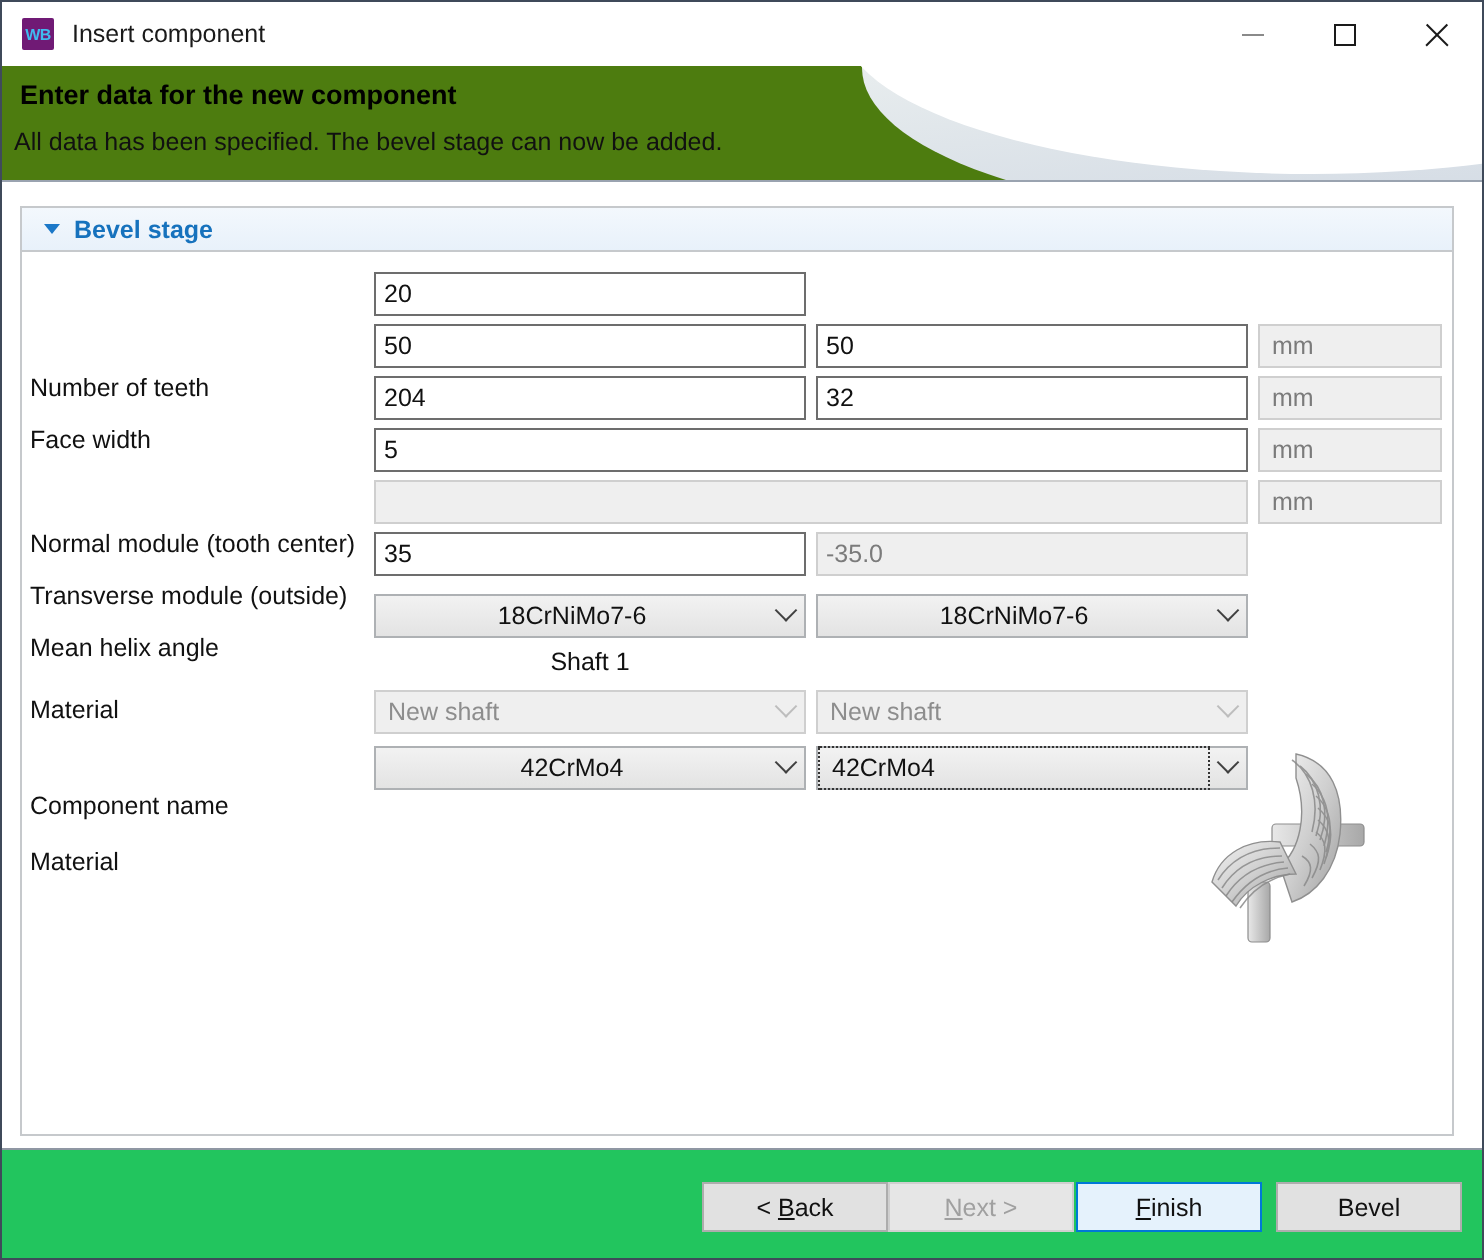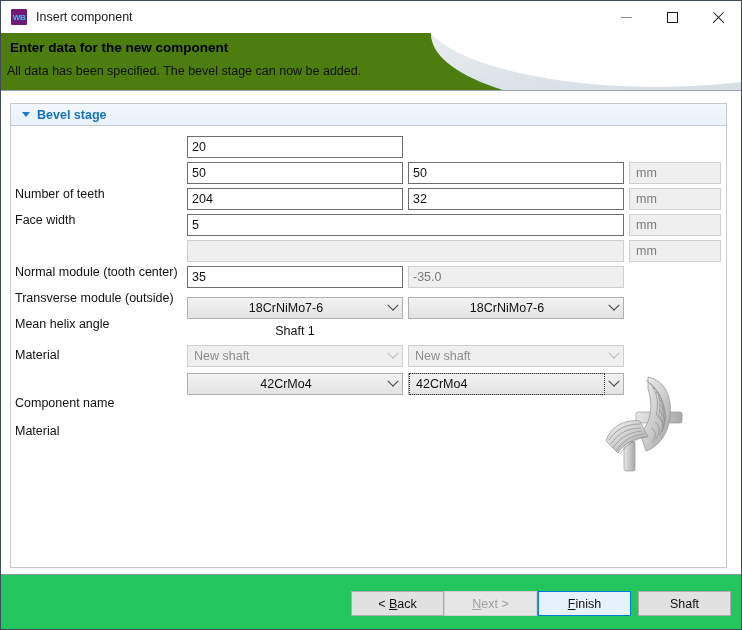--- a/index.html
+++ b/index.html
@@ -338,18 +338,18 @@
     <div class="btn" style="left:350px">
       <span>&lt;&nbsp;<u>B</u>ack</span>
     </div>
     <div class="btn dis" style="left:443px">
       <span><u>N</u>ext&nbsp;&gt;</span>
     </div>
     <div class="btn hover" style="left:537px">
       <span><u>F</u>inish</span>
     </div>
     <div class="btn" style="left:637px">
-      <span>Shaft</span>
+      <span>Bevel</span>
     </div>
 
   </div>
 
 </div>
 
 </body></html>

